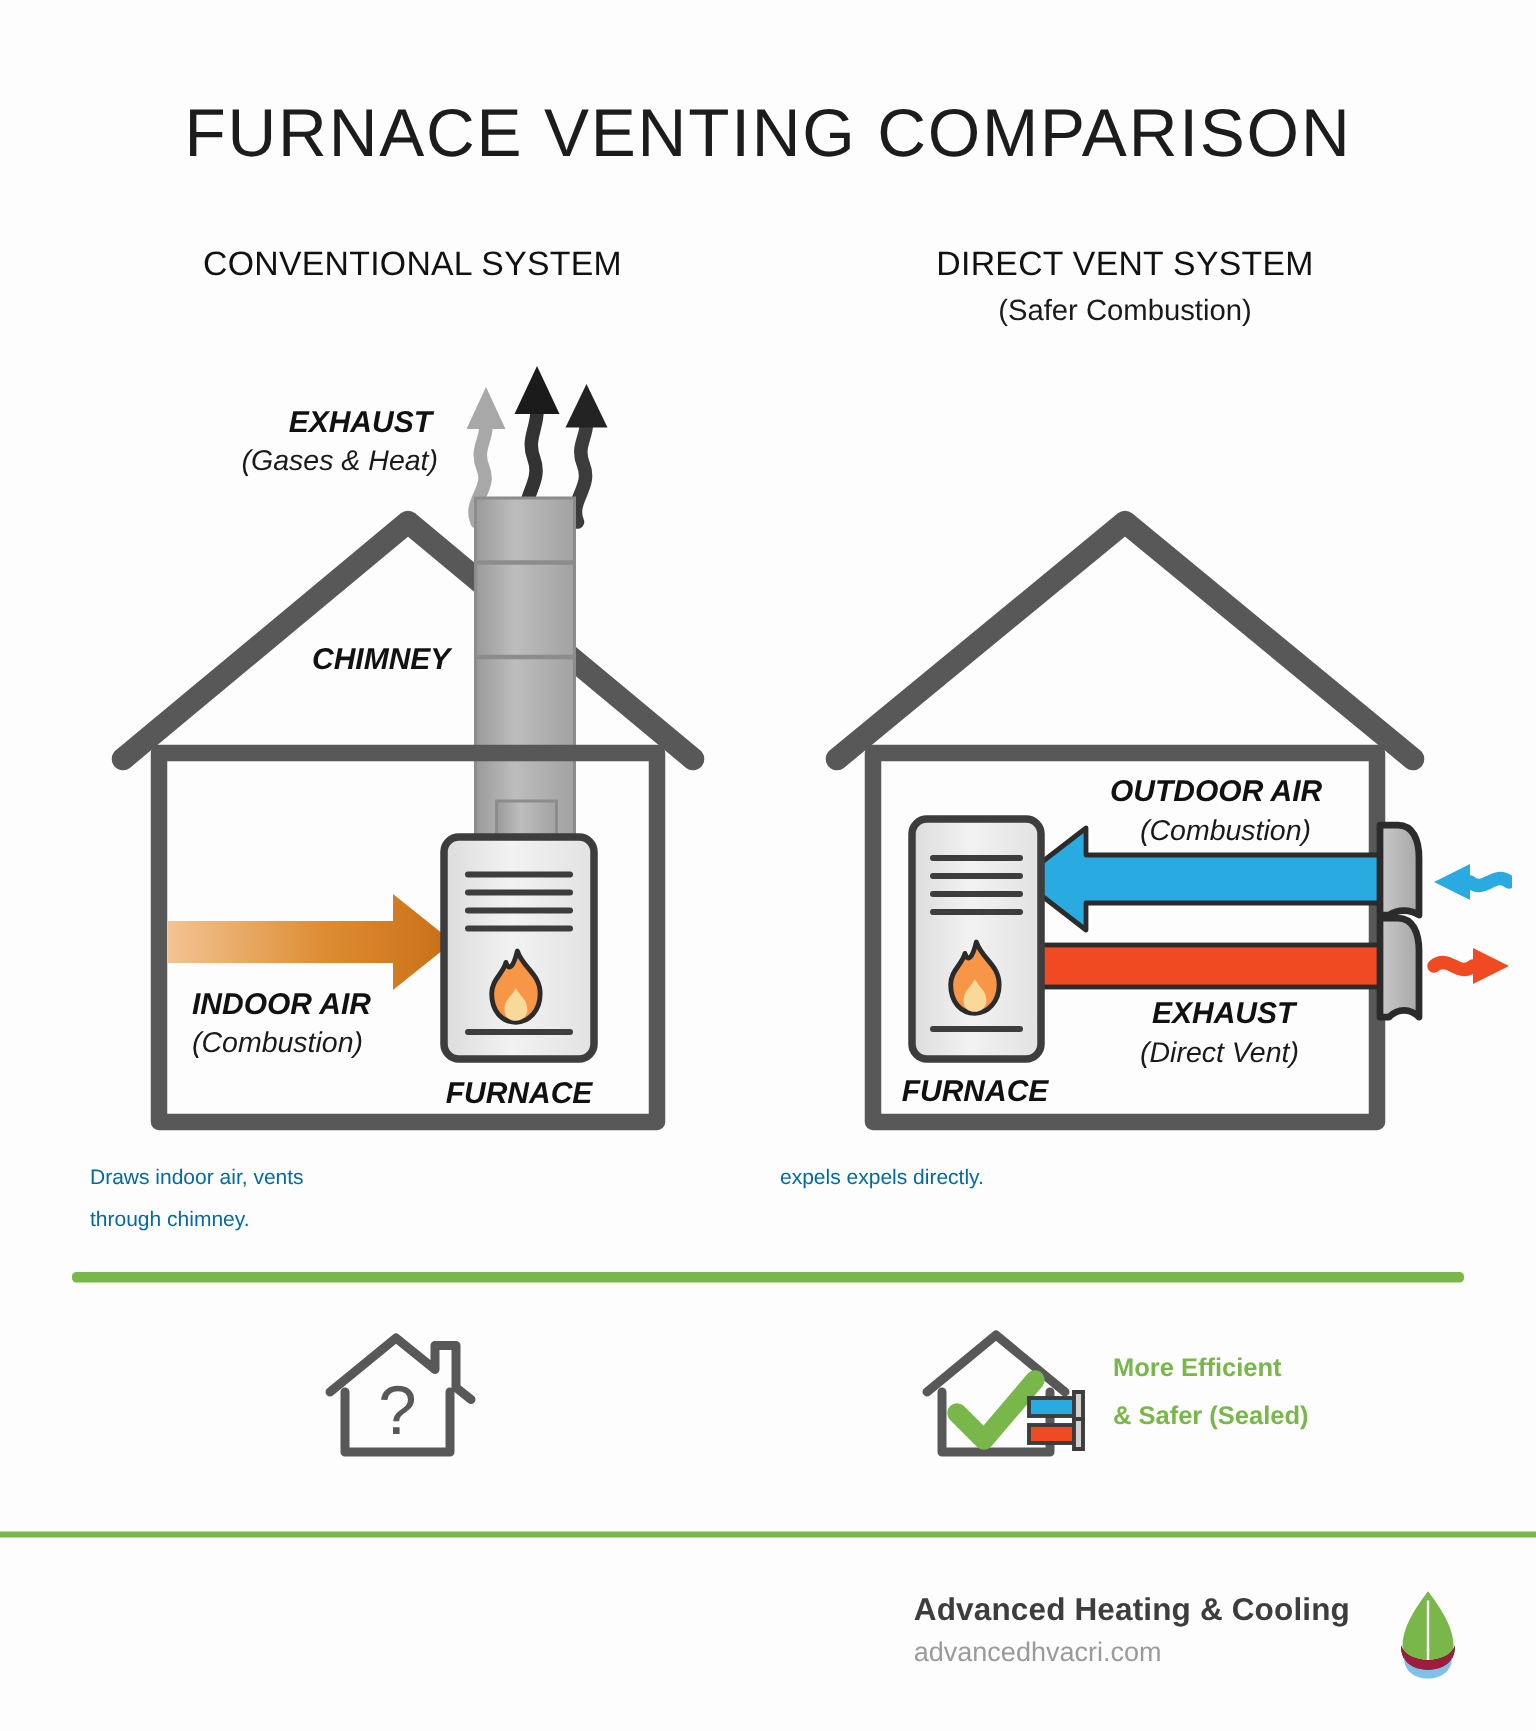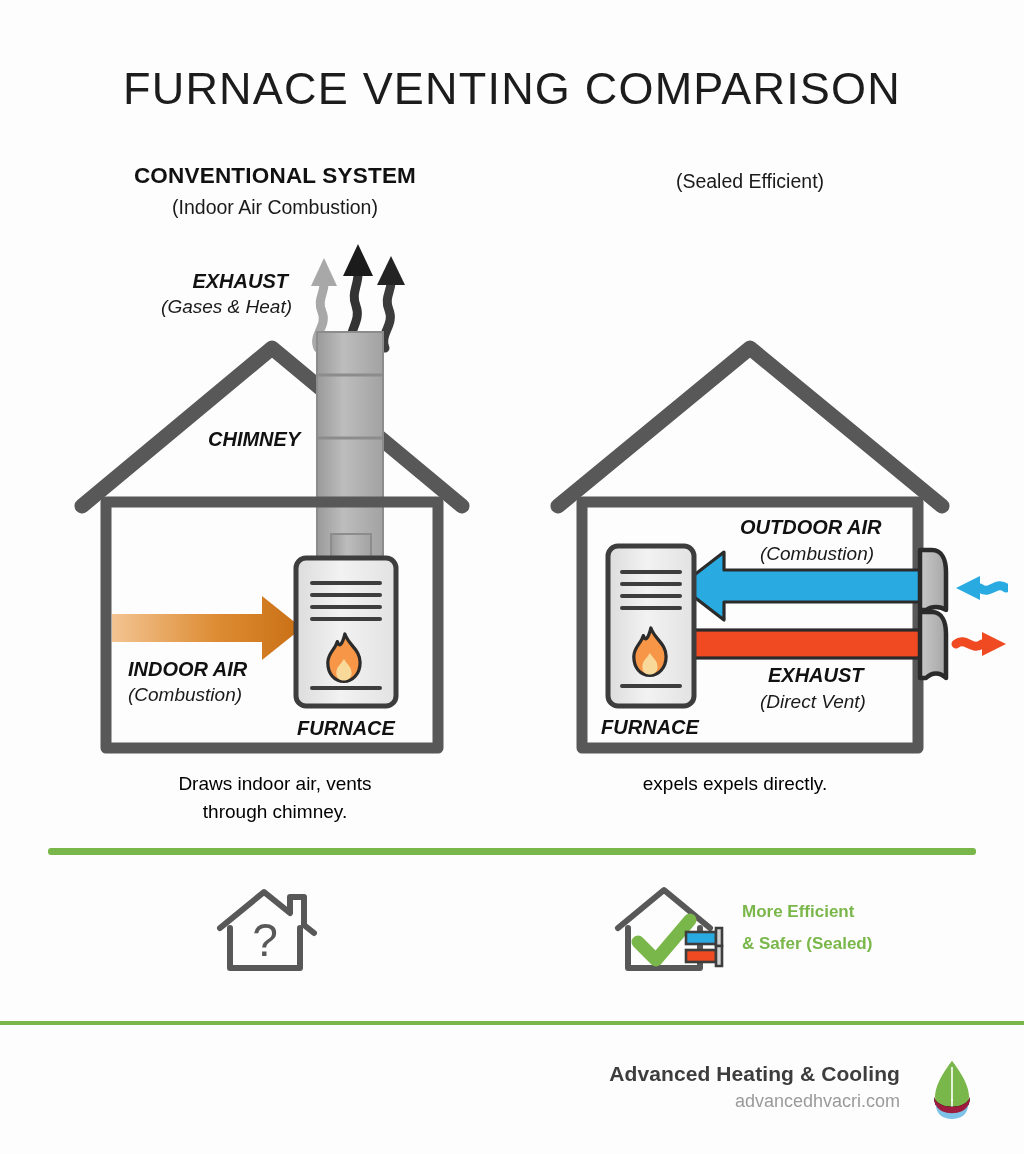--- a/index.html
+++ b/index.html
@@ -38,21 +38,21 @@
   
   .col-head {
     position: absolute;
     text-align: center;
     width: 420px;
   }
   .col-head.left  { left: 65px;  top: 163px; }
   .col-head.right { left: 540px; top: 163px; }
   .col-head .h {
     font-size: 22.5px;
-    font-weight: bold;
+    font-weight: normal;
     letter-spacing: 0.2px;
     color: #111;
   }
   .col-head .sub {
     font-size: 19.5px;
     font-weight: 400;
     color: #1a1a1a;
     margin-top: 7px;
   }
   
@@ -62,24 +62,23 @@
     font-style: italic;
   }
   .diagram.left  { left: 40px;  }
   .diagram.right { left: 528px; }
 
   
   .caption {
     position: absolute;
     top: 770px;
     width: 430px;
-    text-align: center;
-    font-size: 19px;
+    font-size: 14px;
     line-height: 28px;
-    color: #000000;
+    color: #0369a1;
   }
   .caption.left  { left: 60px; }
   .caption.right { left: 520px; }
 
   
   .green-bar {
     position: absolute;
     left: 48px;
     top: 848px;
     width: 928px;
@@ -112,21 +111,21 @@
     font-weight: bold;
     line-height: 32px;
     color: #7ab74a;
   }
 
   
   .brand {
     position: absolute;
     right: 124px;
     top: 1062px;
-    text-align: right;
+    text-align: left;
   }
   .brand .name {
     font-size: 21px;
     font-weight: bold;
     color: #3d3d3d;
     letter-spacing: 0.1px;
   }
   .brand .url {
     font-size: 18px;
     font-weight: 400;
@@ -145,24 +144,24 @@
 </style>
 </head>
 <body>
 
 <div class="page">
 
   <div class="title">FURNACE VENTING COMPARISON</div>
 
   <div class="col-head left">
     <div class="h">CONVENTIONAL SYSTEM</div>
-    <div class="sub">(Indoor Air Combustion)</div>
   </div>
   <div class="col-head right">
-    <div class="sub">(Sealed Efficient)</div>
+    <div class="h">DIRECT VENT SYSTEM</div>
+    <div class="sub">(Safer Combustion)</div>
   </div>
 
   <div class="diagram left">
     <svg width="460" height="520" viewBox="0 0 460 520" xmlns="http://www.w3.org/2000/svg">
       <defs>
         <linearGradient id="orangeGrad" x1="0" y1="0" x2="1" y2="0">
           <stop offset="0%" stop-color="#f3c492"></stop>
           <stop offset="55%" stop-color="#dd8c33"></stop>
           <stop offset="100%" stop-color="#c96f15"></stop>
         </linearGradient>

